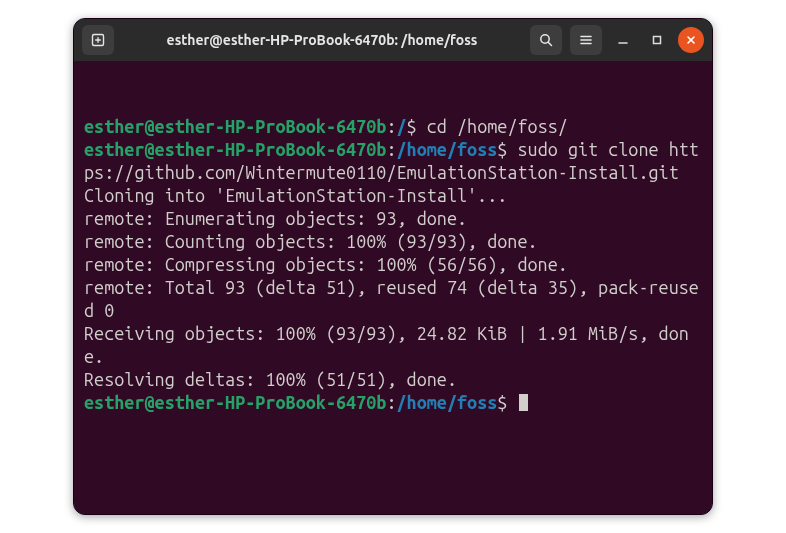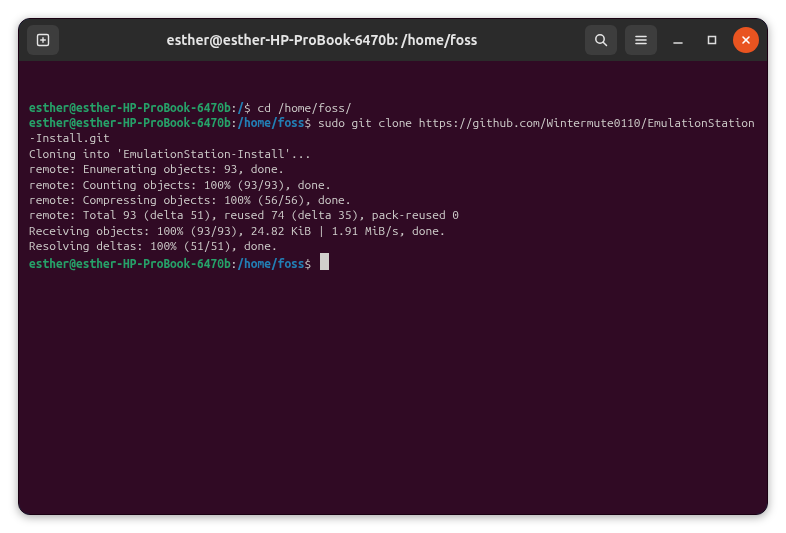--- a/index.html
+++ b/index.html
@@ -5,21 +5,21 @@
   * { margin: 0; padding: 0; box-sizing: border-box; }
   body {
     background: #fff;
     font-family: 'Ubuntu Mono', 'DejaVu Sans Mono', 'Consolas', monospace;
     display: flex;
     align-items: flex-start;
     justify-content: center;
     padding: 18px;
   }
   .window {
-    width: 750px;
+    width: 640px;
     height: 497px;
     background: #0c4a6e;
     border-radius: 12px;
     overflow: hidden;
     box-shadow: 0 2px 10px rgba(0,0,0,0.35);
     border: 1px solid #1a0012;
     display: flex;
     flex-direction: column;
   }
   .titlebar {
@@ -64,21 +64,21 @@
   }
   .win-ctrl.min, .win-ctrl.max { background: transparent; color: #ddd; }
   .win-ctrl.close {
     background: #e95420;
     color: #fff;
   }
   .terminal {
     flex: 1;
     background: #300a24;
     padding: 8px 10px;
-    font-size: 12px;
+    font-size: 18px;
     line-height: 1.28;
     color: #d0cfcc;
     overflow: hidden;
     white-space: pre-wrap;
     word-break: break-all;
   }
   .terminal .line { display: block; }
   .user { color: #26a269; font-weight: bold; }
   .path { color: #227fb5; font-weight: bold; }
   .cmd { color: #d0cfcc; }

